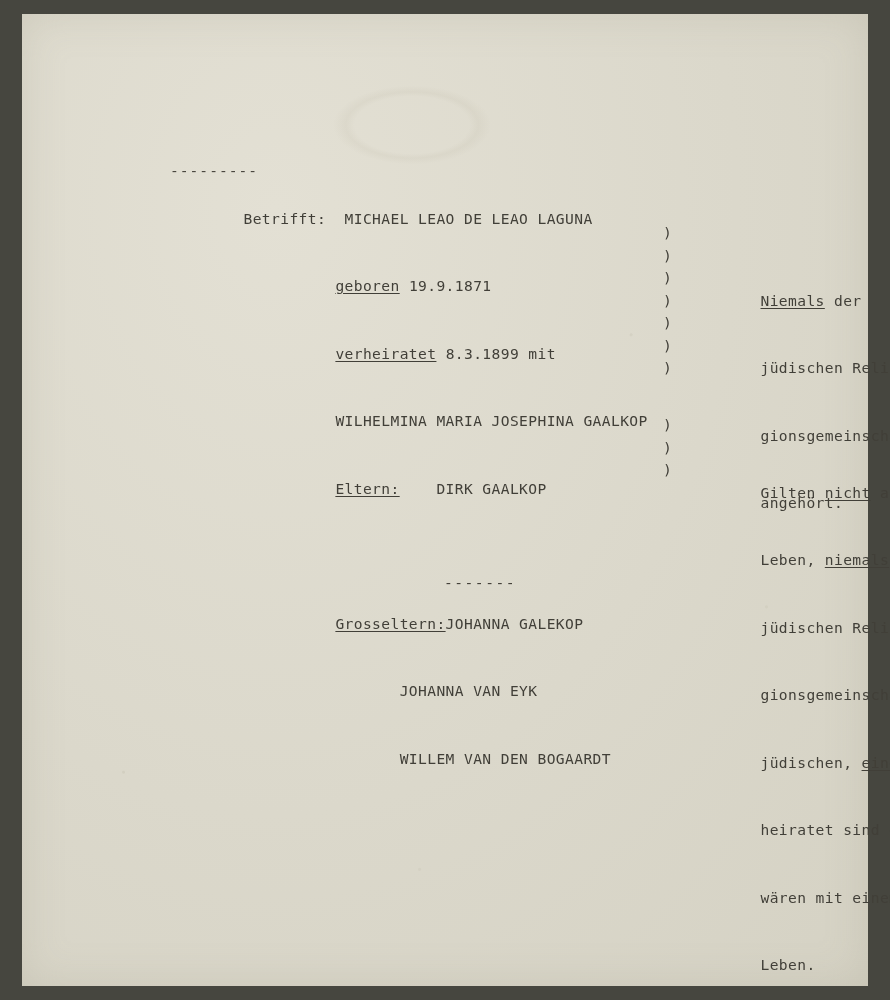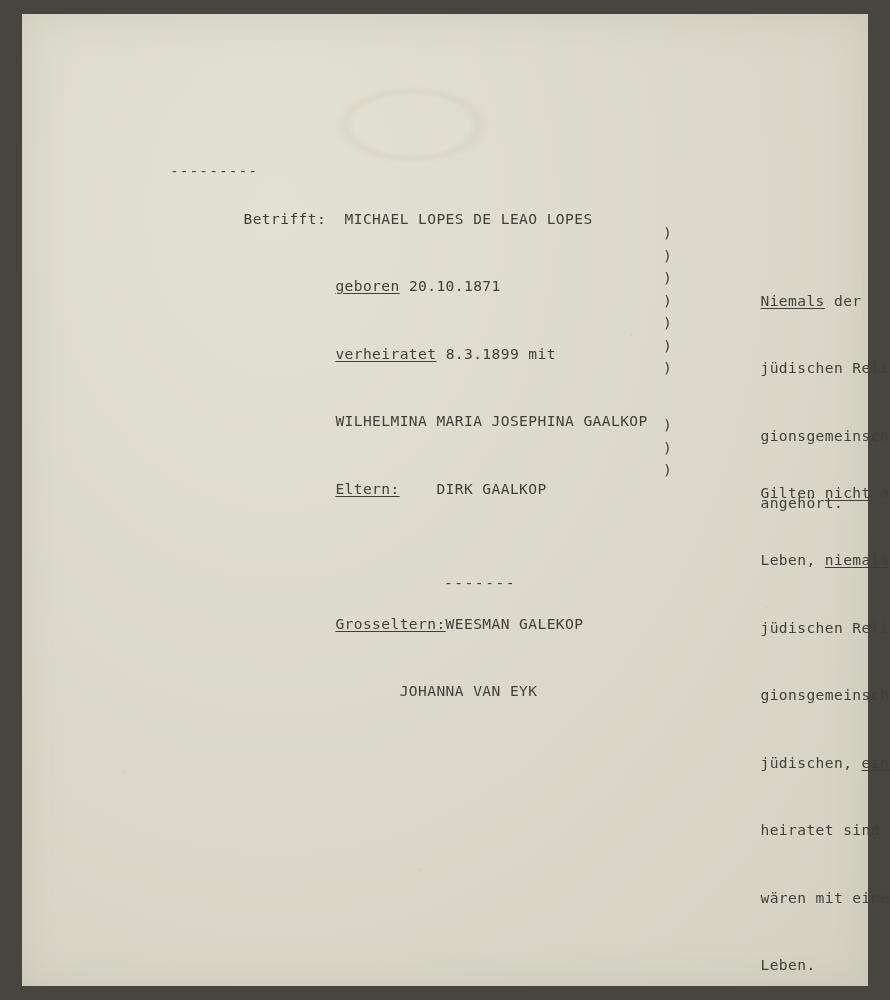--- a/index.html
+++ b/index.html
@@ -105,45 +105,45 @@
 </head>
 <body>
 
 <div class="page-frame">
   <div class="paper">
 
     <div class="stamp-ghost"></div>
 
     <div class="typed block-left">
       <span class="row">
-        <span>Betrifft:</span><span>  </span><span>MICHAEL LOPES DE LEAO LOPES</span>
-      </span>
-      <span class="row">
-        <span>          </span><u class="ul">geboren</u><span> </span><span>20.10.1871</span>
+        <span>Betrifft:</span><span>  </span><span>MICHAEL LEAO DE LEAO LAGUNA</span>
+      </span>
+      <span class="row">
+        <span>          </span><u class="ul">geboren</u><span> </span><span>19.9.1871</span>
       </span>
       <span class="row">
         <span>          </span><u class="ul">verheiratet</u><span> </span><span>8.3.1899 mit</span>
       </span>
       <span class="row">
         <span>          </span><span>WILHELMINA MARIA JOSEPHINA GAALKOP</span>
       </span>
       <span class="row">
         <span>          </span><u class="ul">Eltern:</u><span>    </span><span>DIRK GAALKOP</span>
       </span>
       <span class="row">
         <span>                 </span>
       </span>
       <span class="row">
-        <span>          </span><u class="ul">Grosseltern:</u><span>WEESMAN GALEKOP</span>
+        <span>          </span><u class="ul">Grosseltern:</u><span>JOHANNA GALEKOP</span>
       </span>
       <span class="row">
         <span>                 </span><span>JOHANNA VAN EYK</span>
       </span>
       <span class="row">
-        <span>                 </span>
+        <span>                 </span><span>WILLEM VAN DEN BOGAARDT</span>
       </span>
       <span class="row">&nbsp;</span>
       <span class="row">&nbsp;</span>
       
       
       
     </div>
 
     <div class="dashline">---------</div>
 

